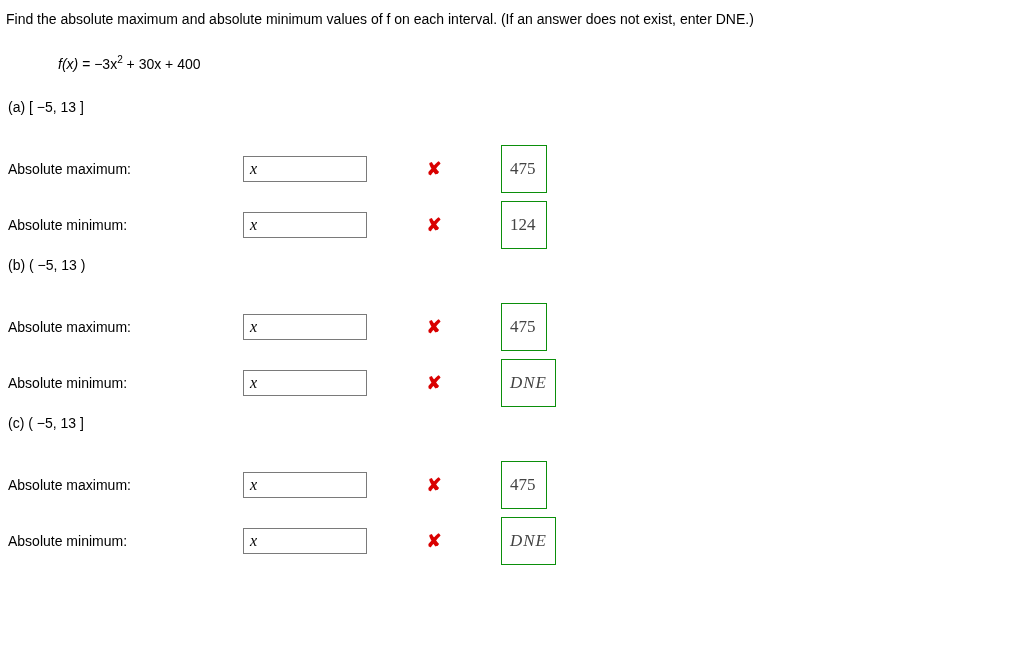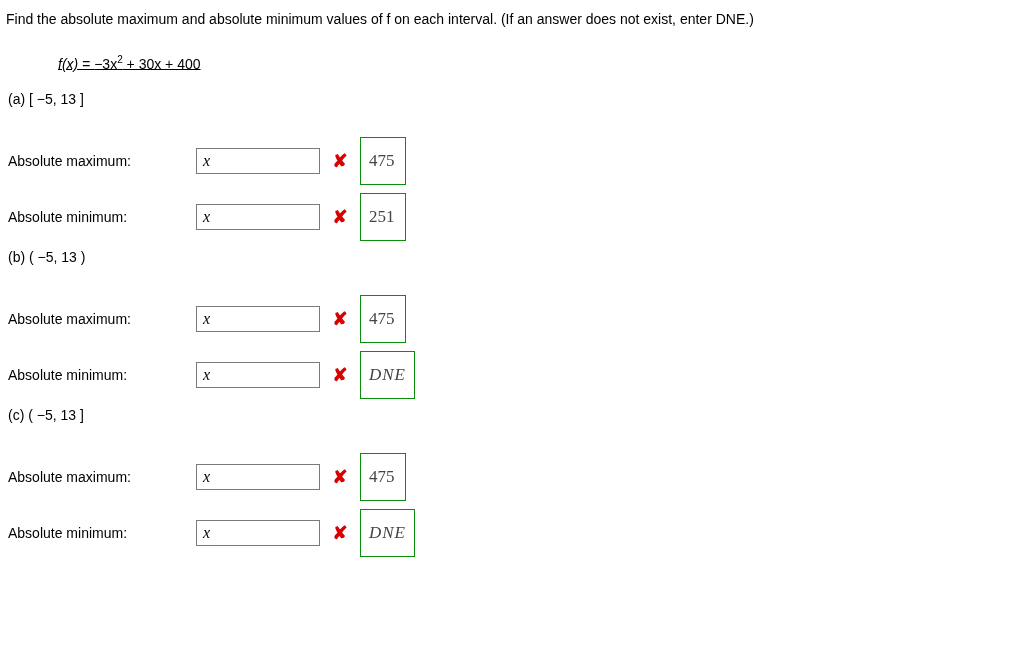--- a/index.html
+++ b/index.html
@@ -9,42 +9,42 @@
     margin: 0;
     padding: 10px 6px;
     background: #fff;
   }
   .question-text {
     margin-bottom: 24px;
     line-height: 1.4;
   }
   .function-def {
     margin-left: 52px;
-    margin-bottom: 20px;
+    margin-bottom: 28px;
     font-style: italic;
-    text-decoration: underline;
   }
   .function-def .op {
     font-style: normal;
   }
   .sup {
     font-size: 10px;
     vertical-align: super;
     font-style: normal;
   }
   .part-label {
     margin-bottom: 30px;
     margin-left: 2px;
   }
   .row {
     display: flex;
     align-items: center;
     margin-bottom: 8px;
     margin-left: 2px;
     min-height: 42px;
+    gap: 47px;
   }
   .row-label {
     width: 188px;
     flex-shrink: 0;
   }
   .input-box {
     width: 124px;
     height: 26px;
     border: 1px solid #7a7a7a;
     background: #fff;
@@ -96,21 +96,21 @@
   <div class="row-label">Absolute maximum:</div>
   <div class="input-box">x</div>
   <div class="x-icon">✘</div>
   <div class="answer-box">475</div>
 </div>
 
 <div class="row">
   <div class="row-label">Absolute minimum:</div>
   <div class="input-box">x</div>
   <div class="x-icon">✘</div>
-  <div class="answer-box">251</div>
+  <div class="answer-box">124</div>
 </div>
 
 <div class="part-label">(b)  ( −5, 13 )</div>
 
 <div class="row">
   <div class="row-label">Absolute maximum:</div>
   <div class="input-box">x</div>
   <div class="x-icon">✘</div>
   <div class="answer-box">475</div>
 </div>

